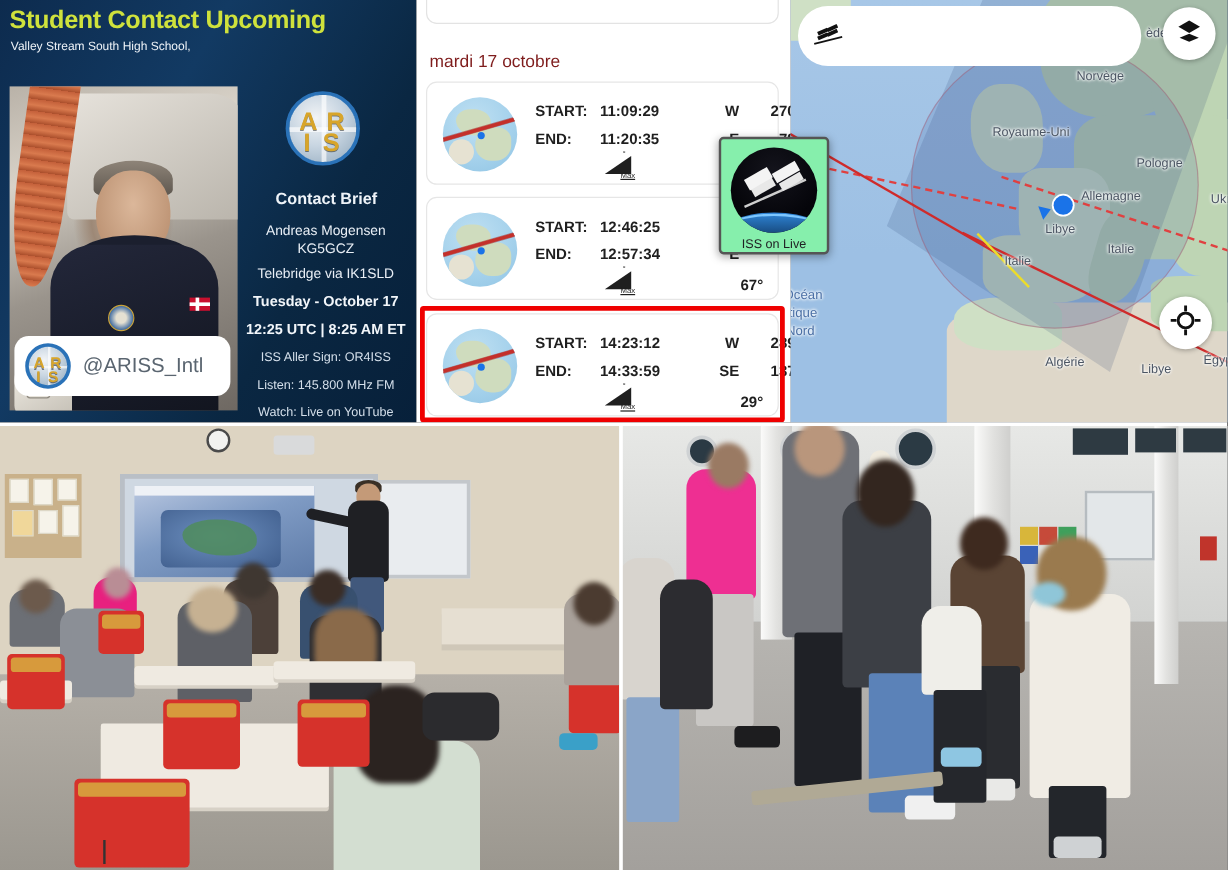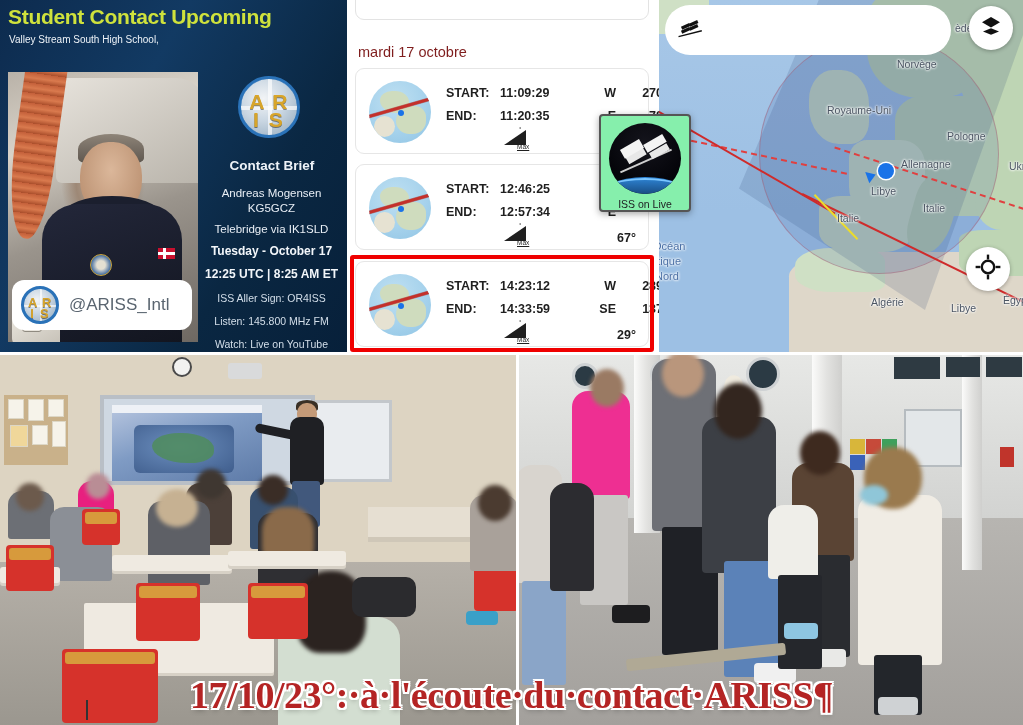--- a/index.html
+++ b/index.html
@@ -646,17 +646,16 @@
 
       <div class="person" style="left:252px;top:150px;width:50px;height:74px;background:#efeee9"></div>
       <div class="legs" style="left:262px;top:220px;width:44px;height:94px;background:#25272c;position:absolute"></div>
       <div class="shoe" style="left:268px;top:268px;width:34px;height:16px;background:#8ec6e2"></div>
 
       <div class="legs" style="left:110px;top:296px;width:160px;height:12px;background:#b0a995;transform:rotate(-6deg);position:absolute"></div>
     </div>
 
     <div class="photo-divider" style="top:0"></div>
 
-    <div class="caption">17/10/23°:·à·l'écoute·du·contact·ARISS¶</div>
   </div>
 
   <div class="cursor-mark"></div>
 </div>
 
 </body></html>

